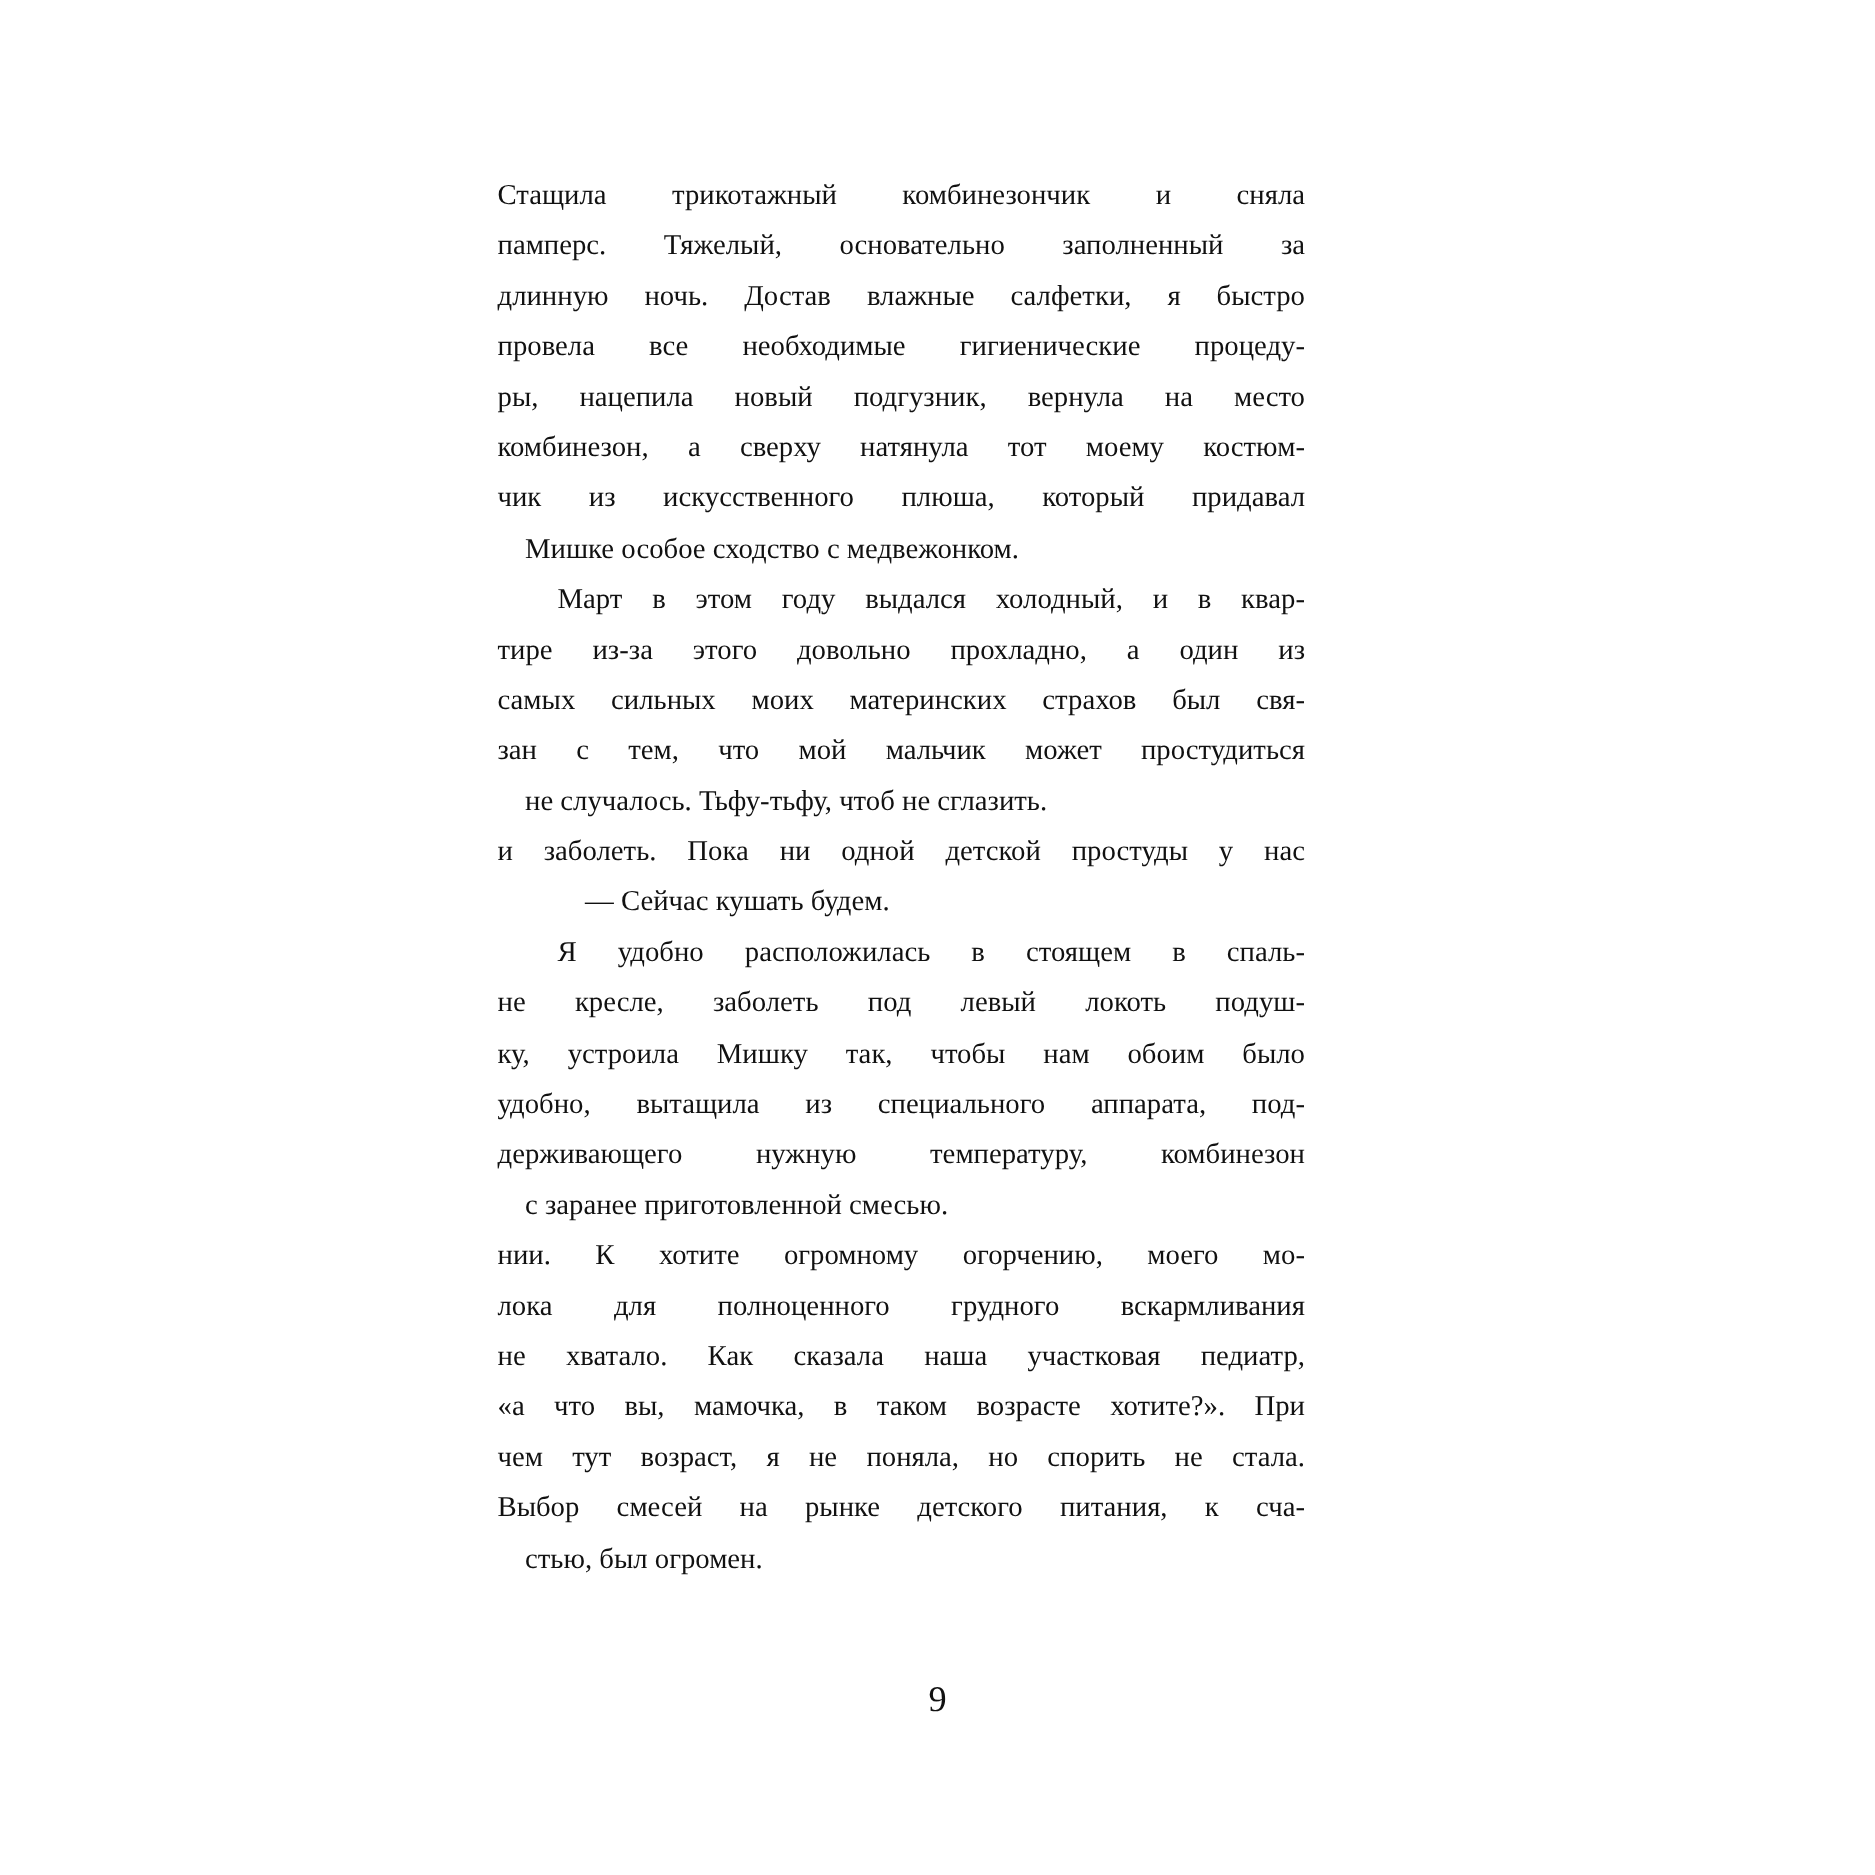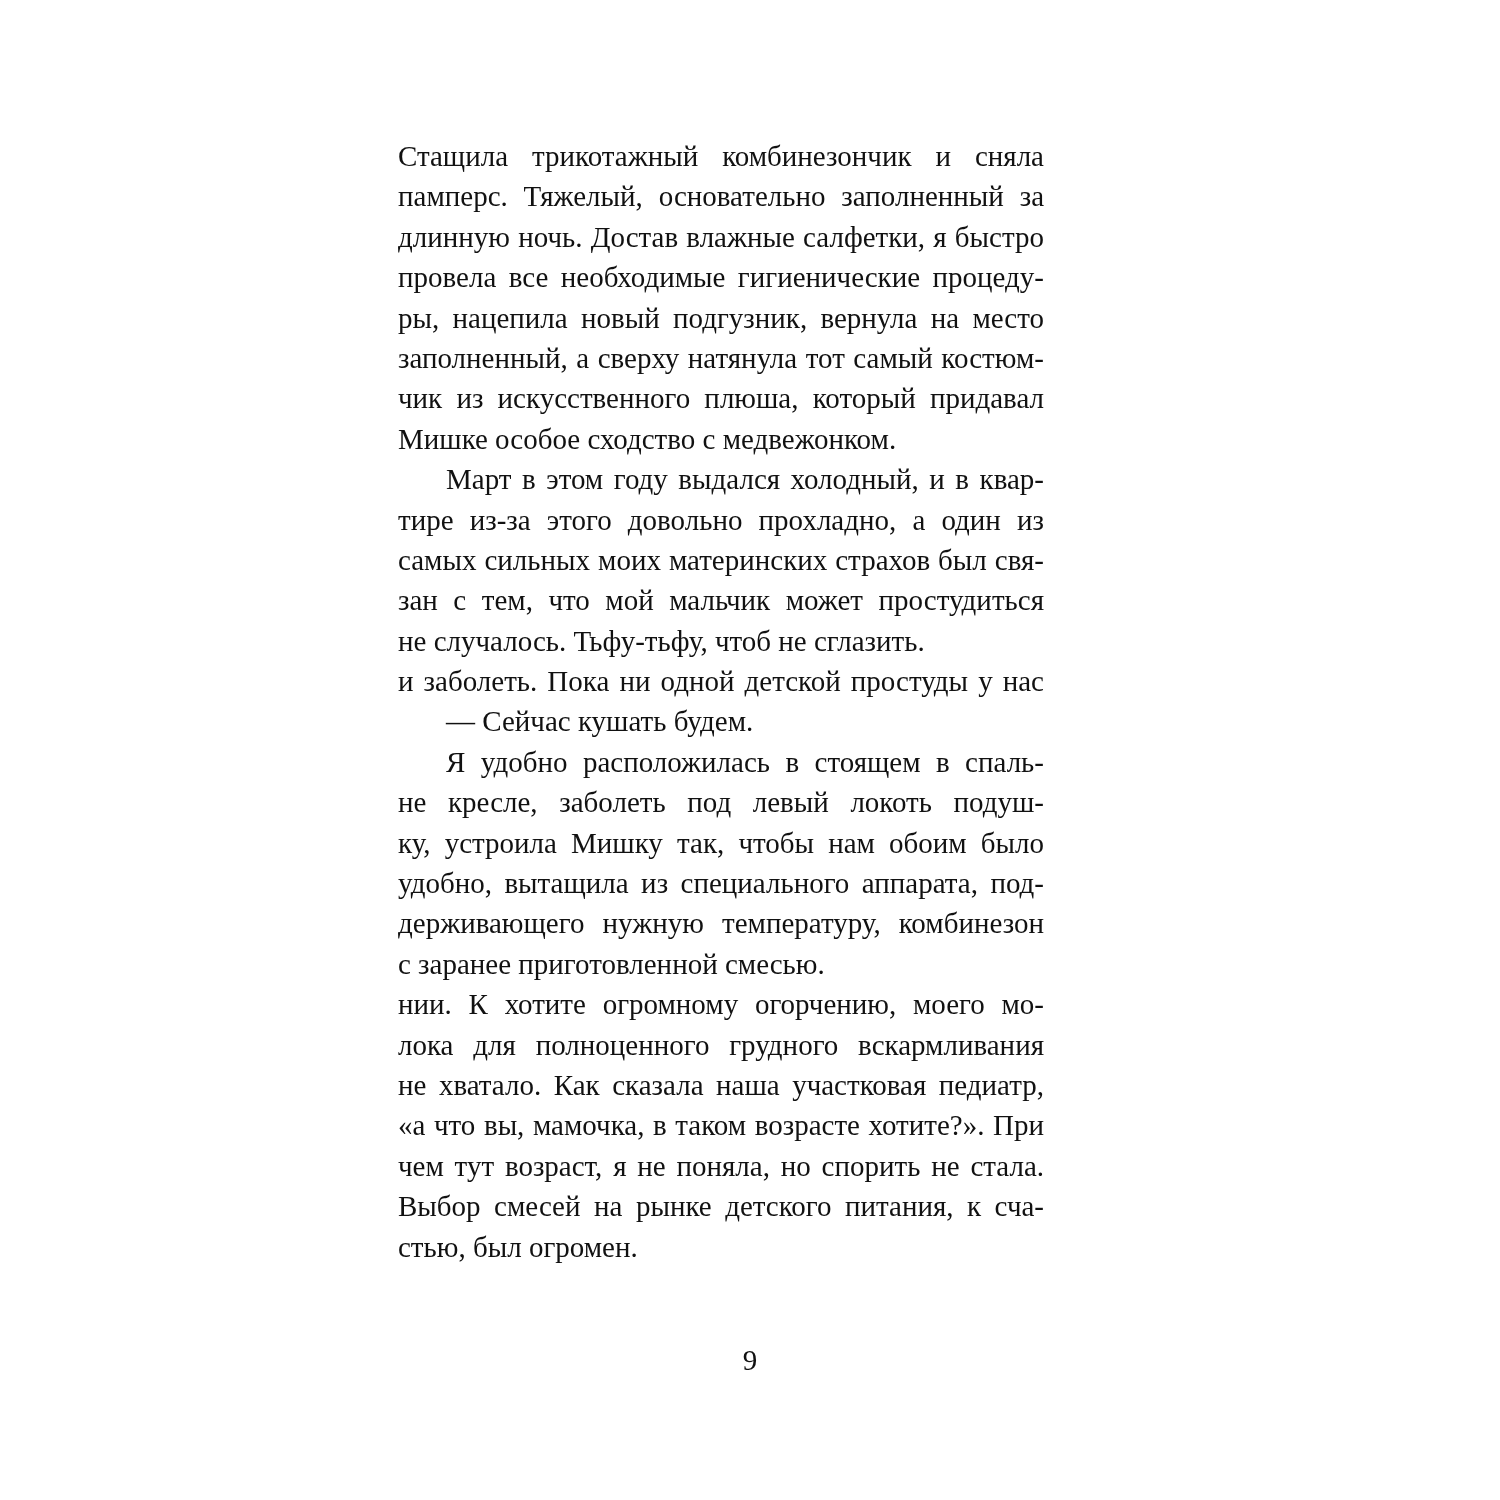--- a/index.html
+++ b/index.html
@@ -24,31 +24,32 @@
   .text-block {
     position: absolute;
     left: 398px;
     top: 136px;
     width: 646px;
   }
   .line {
     display: block;
     height: 40.4px;
     line-height: 40.4px;
-    font-size: 29px;
+    font-size: 23px;
     white-space: nowrap;
     overflow: visible;
   }
   .line.justify {
     text-align: justify;
     text-align-last: justify;
   }
   .line.last {
     text-align: left;
     text-align-last: left;
+    margin-left: 22px;
   }
   .line.indent {
     padding-left: 48px;
   }
   .page-number {
     position: absolute;
     left: 0;
     width: 1500px;
     top: 1342px;
     text-align: center;
@@ -59,21 +60,21 @@
 </head>
 <body>
 
 <div class="page">
   <div class="text-block" id="text-block">
       <span class="line justify">Стащила трикотажный комбинезончик и сняла</span>
       <span class="line justify">памперс. Тяжелый, основательно заполненный за</span>
       <span class="line justify">длинную ночь. Достав влажные салфетки, я быстро</span>
       <span class="line justify">провела все необходимые гигиенические процеду-</span>
       <span class="line justify">ры, нацепила новый подгузник, вернула на место</span>
-      <span class="line justify">заполненный, а сверху натянула тот самый костюм-</span>
+      <span class="line justify">комбинезон, а сверху натянула тот моему костюм-</span>
       <span class="line justify">чик из искусственного плюша, который придавал</span>
       <span class="line justify last">Мишке особое сходство с медвежонком.</span>
       <span class="line justify indent">Март в этом году выдался холодный, и в квар-</span>
       <span class="line justify">тире из-за этого довольно прохладно, а один из</span>
       <span class="line justify">самых сильных моих материнских страхов был свя-</span>
       <span class="line justify">зан с тем, что мой мальчик может простудиться</span>
       <span class="line justify last">не случалось. Тьфу-тьфу, чтоб не сглазить.</span>
       <span class="line justify">и заболеть. Пока ни одной детской простуды у нас</span>
       <span class="line justify indent last">— Сейчас кушать будем.</span>
       <span class="line justify indent">Я удобно расположилась в стоящем в спаль-</span>

